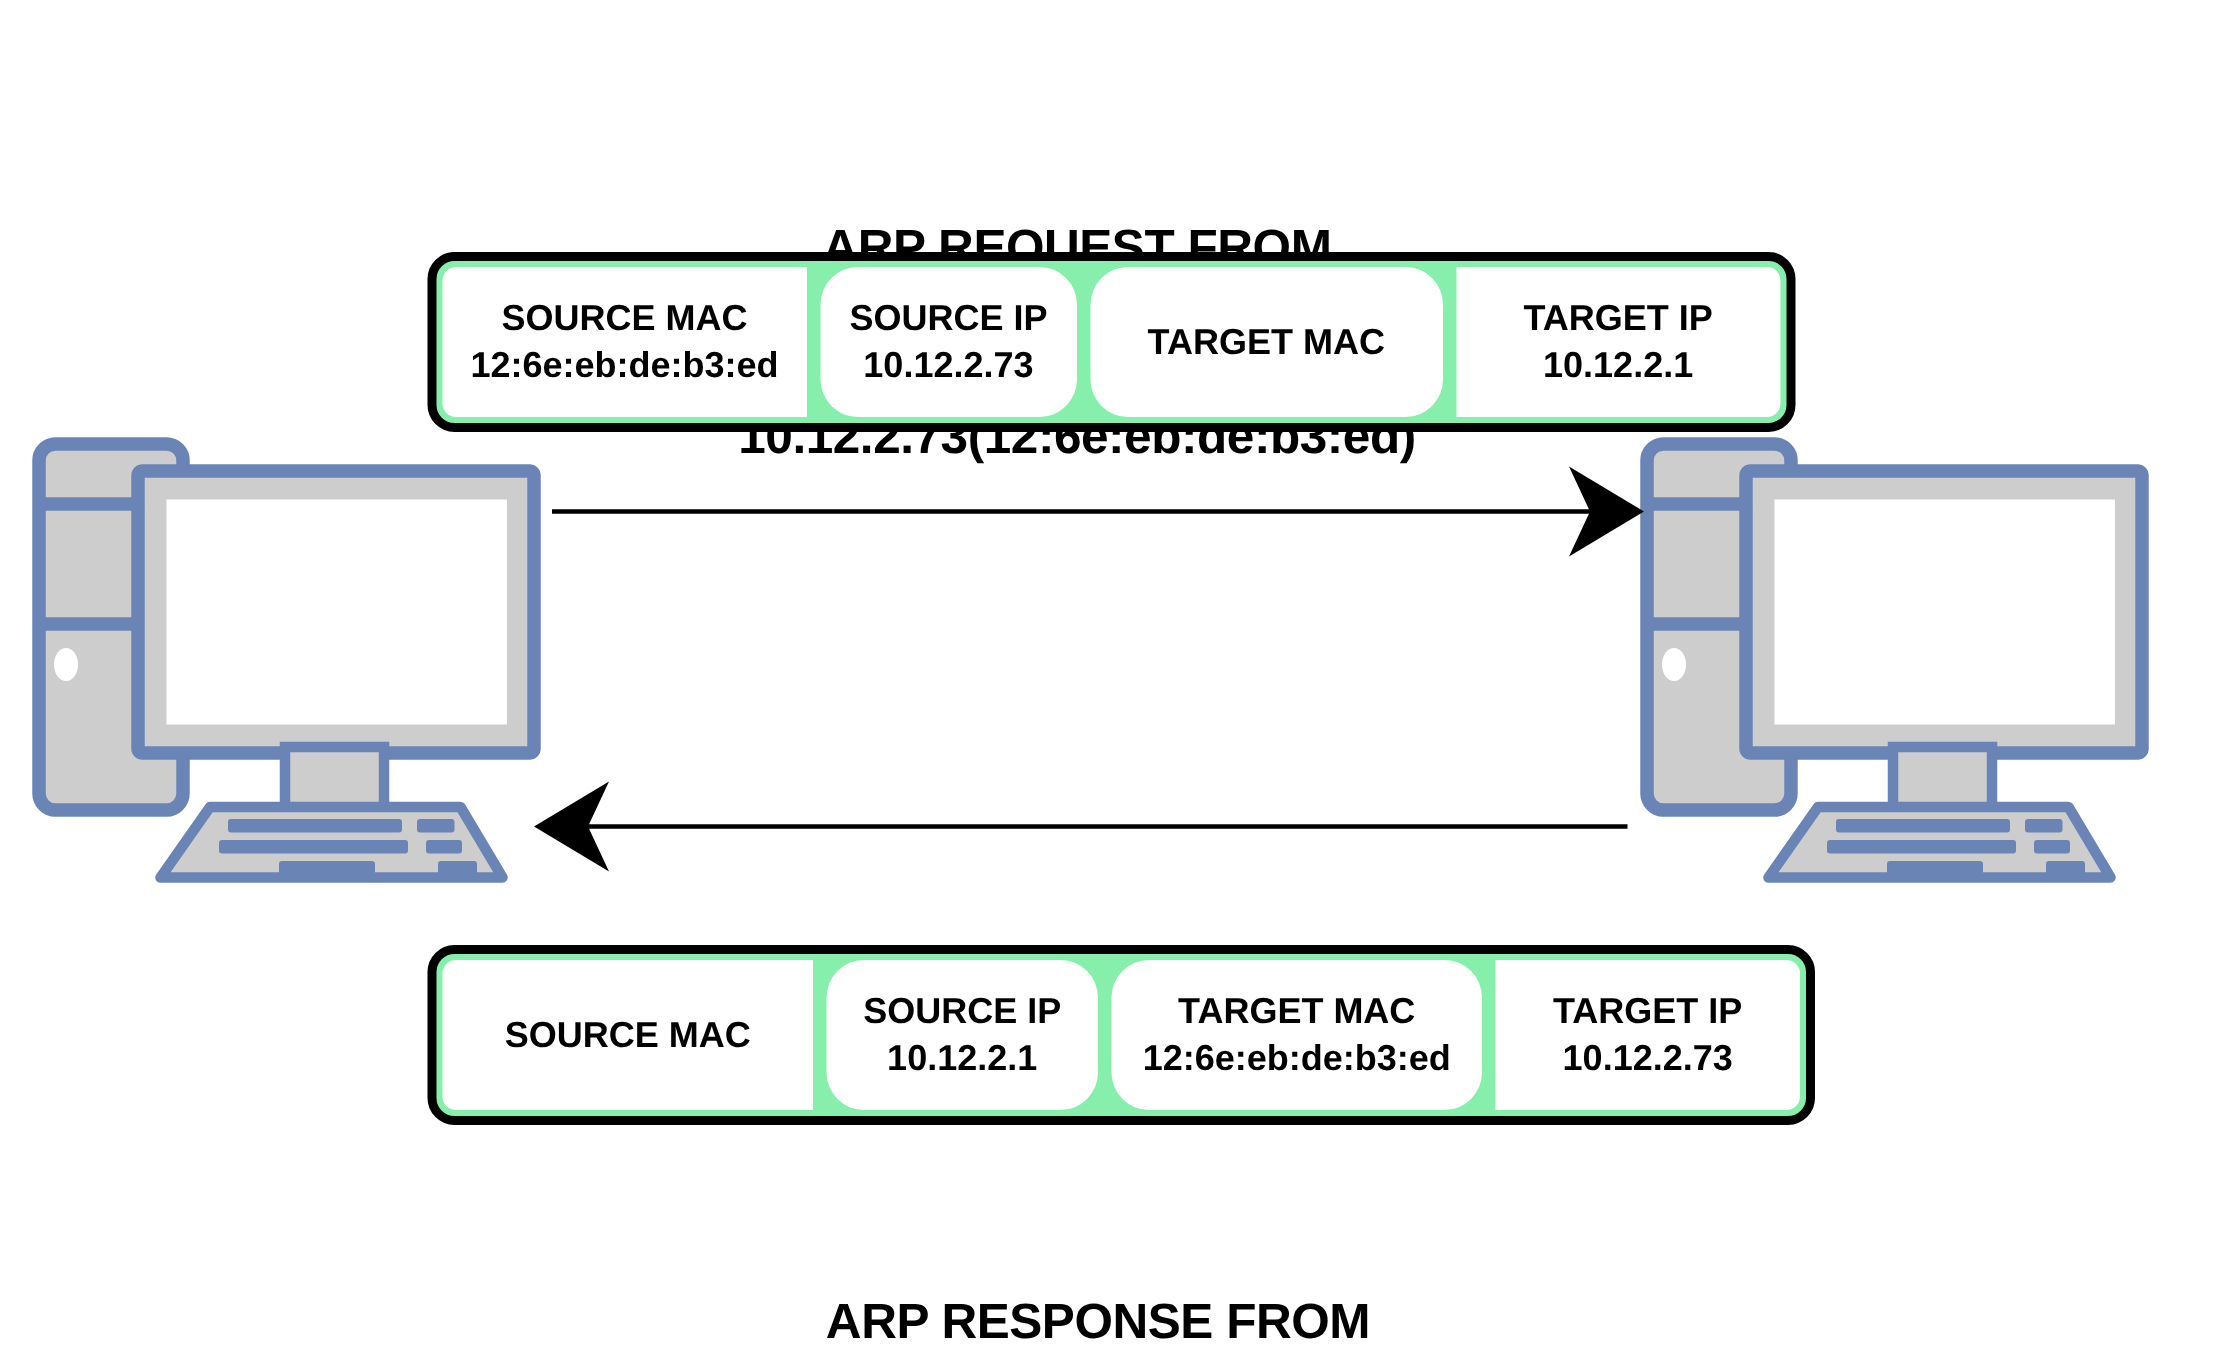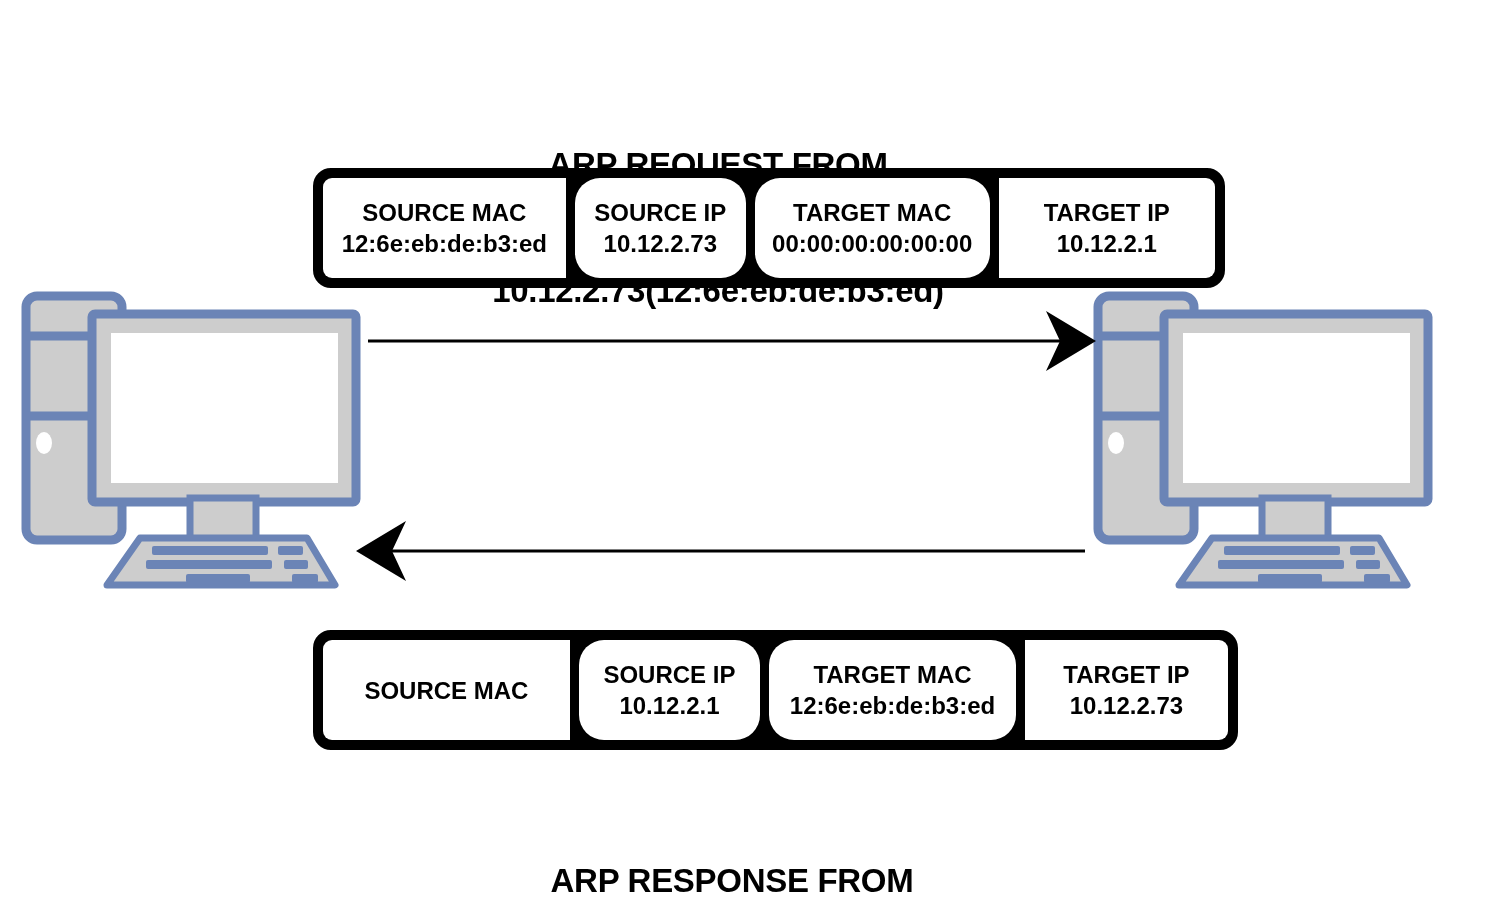--- a/index.html
+++ b/index.html
@@ -22,26 +22,25 @@
     letter-spacing: -0.3px;
     white-space: pre;
   }
   .title-request { top: 60px; left: -26px; }
   .title-response { top: 776px; left: -12px; }
 
   .packet {
     position: absolute;
     box-sizing: border-box;
     display: flex;
-    background: #000000;
+    background: #86efac;
     border: 6px solid #000000;
     border-radius: 18px;
     padding: 4px;
     gap: 9px;
-    margin-left: 28px;
   }
   .packet-request  { left: 285px; top: 168px; width: 912px; height: 120px; }
   .packet-response { left: 285px; top: 630px; width: 925px; height: 120px; }
 
   .cell {
     background: #ffffff;
     display: flex;
     flex-direction: column;
     justify-content: center;
     align-items: center;
@@ -91,21 +90,20 @@
     <div class="cell">
       <div class="label">SOURCE MAC</div>
       <div class="value">12:6e:eb:de:b3:ed</div>
     </div>
     <div class="cell">
       <div class="label">SOURCE IP</div>
       <div class="value">10.12.2.73</div>
     </div>
     <div class="cell">
       <div class="label">TARGET MAC</div>
-      <div class="value">00:00:00:00:00:00</div>
     </div>
     <div class="cell">
       <div class="label">TARGET IP</div>
       <div class="value">10.12.2.1</div>
     </div>
   </div>
 
   <svg class="computer computer-left" viewBox="0 0 345 305">
     <g stroke="#6b84b6" fill="#cdcdcd">
       <rect x="8" y="8" width="96" height="244" rx="11" stroke-width="9"></rect>

